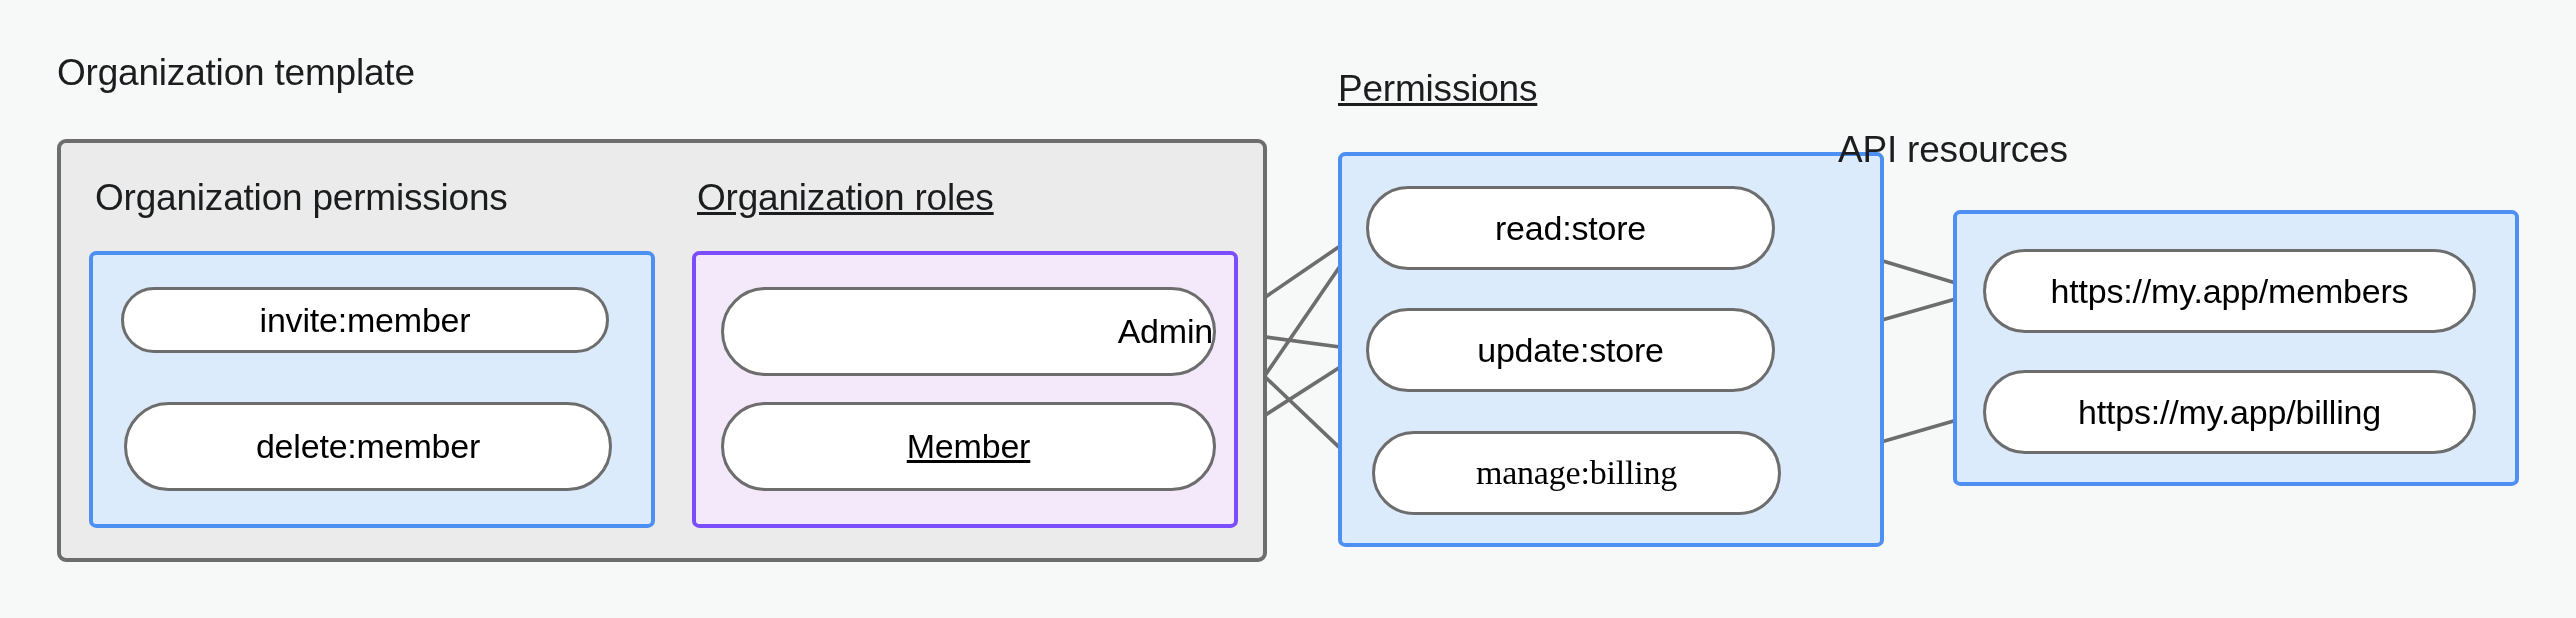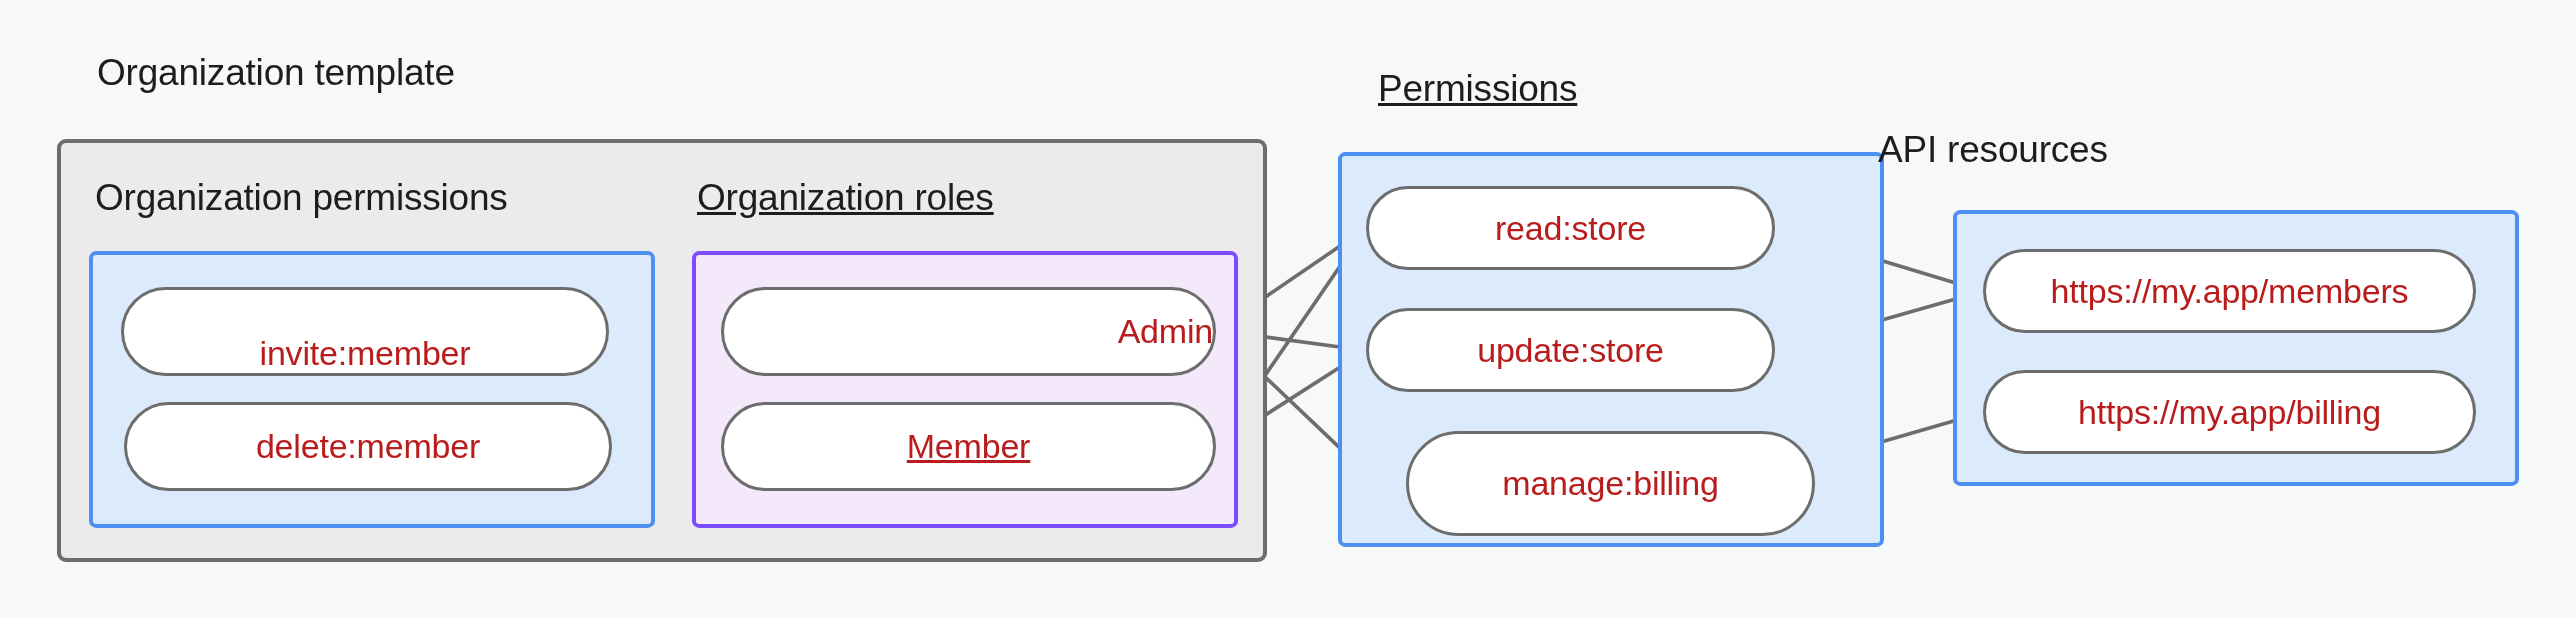--- a/index.html
+++ b/index.html
@@ -15,21 +15,20 @@
 
   
   .group{position:absolute;box-sizing:border-box;}
   .group-title{
     position:absolute;
     color:#1b1d1f;
     font-size:37px;
     line-height:40px;
     white-space:nowrap;
     letter-spacing:-0.2px;
-    margin-left:40px;
   }
   .sub-title{
     position:absolute;
     color:#1b1d1f;
     font-size:37px;
     line-height:38px;
     white-space:nowrap;
     letter-spacing:-0.2px;
   }
 
@@ -52,21 +51,21 @@
   
   .pill{
     position:absolute;
     box-sizing:border-box;
     background:#ffffff;
     border:3.7px solid #6d6d6d;
     border-radius:912px;
     display:flex;
     align-items:center;
     justify-content:center;
-    color:#b91c1c;
+    color:#000000;
     font-size:34px;
     letter-spacing:-0.2px;
     white-space:nowrap;
   }
 
   
   #edges{
     position:absolute;left:0;top:0;width:2576px;height:619px;
     pointer-events:none;
   }
@@ -108,21 +107,21 @@
   <div class="group box-outer" style="left:57px;top:139px;width:1210px;height:423px;"></div>
 
   <div class="sub-title" style="left:95px;top:179px;">Organization permissions</div>
 
   <div class="group box-blue" style="left:89px;top:251px;width:566px;height:277px;"></div>
 
   <div class="sub-title" style="left:697px;top:179px;text-decoration:underline;">Organization roles</div>
 
   <div class="group box-purple" style="left:692px;top:251px;width:546px;height:277px;"></div>
 
-  <div class="pill" style="left:121px;top:287px;width:488px;height:89px;align-items:flex-end;">
+  <div class="pill" style="left:121px;top:287px;width:488px;height:66px;">
     <span>invite:member</span>
   </div>
   <div class="pill" style="left:124px;top:402px;width:488px;height:89px;">
     <span>delete:member</span>
   </div>
 
   <div class="pill" style="left:721px;top:287px;width:495px;height:89px;justify-content:flex-end;">
     <span>Admin</span>
   </div>
   <div class="pill" style="left:721px;top:402px;width:495px;height:89px;text-decoration:underline;">
@@ -132,21 +131,21 @@
   <div class="group-title" style="left:1338px;top:69px;text-decoration:underline;">Permissions</div>
 
   <div class="group box-blue" style="left:1338px;top:152px;width:546px;height:395px;"></div>
 
   <div class="pill" style="left:1366px;top:186px;width:409px;height:84px;">
     <span>read:store</span>
   </div>
   <div class="pill" style="left:1366px;top:308px;width:409px;height:84px;">
     <span>update:store</span>
   </div>
-  <div class="pill" style="left:1406px;top:431px;width:409px;height:105px;">
+  <div class="pill" style="left:1372px;top:431px;width:409px;height:84px;font-family:Liberation Serif, serif;">
     <span>manage:billing</span>
   </div>
 
   <div class="group-title" style="left:1838px;top:130px;">API resources</div>
 
   <div class="group box-blue" style="left:1953px;top:210px;width:566px;height:276px;"></div>
 
   <div class="pill" style="left:1983px;top:249px;width:493px;height:84px;">
     <span>https://my.app/members</span>
   </div>

